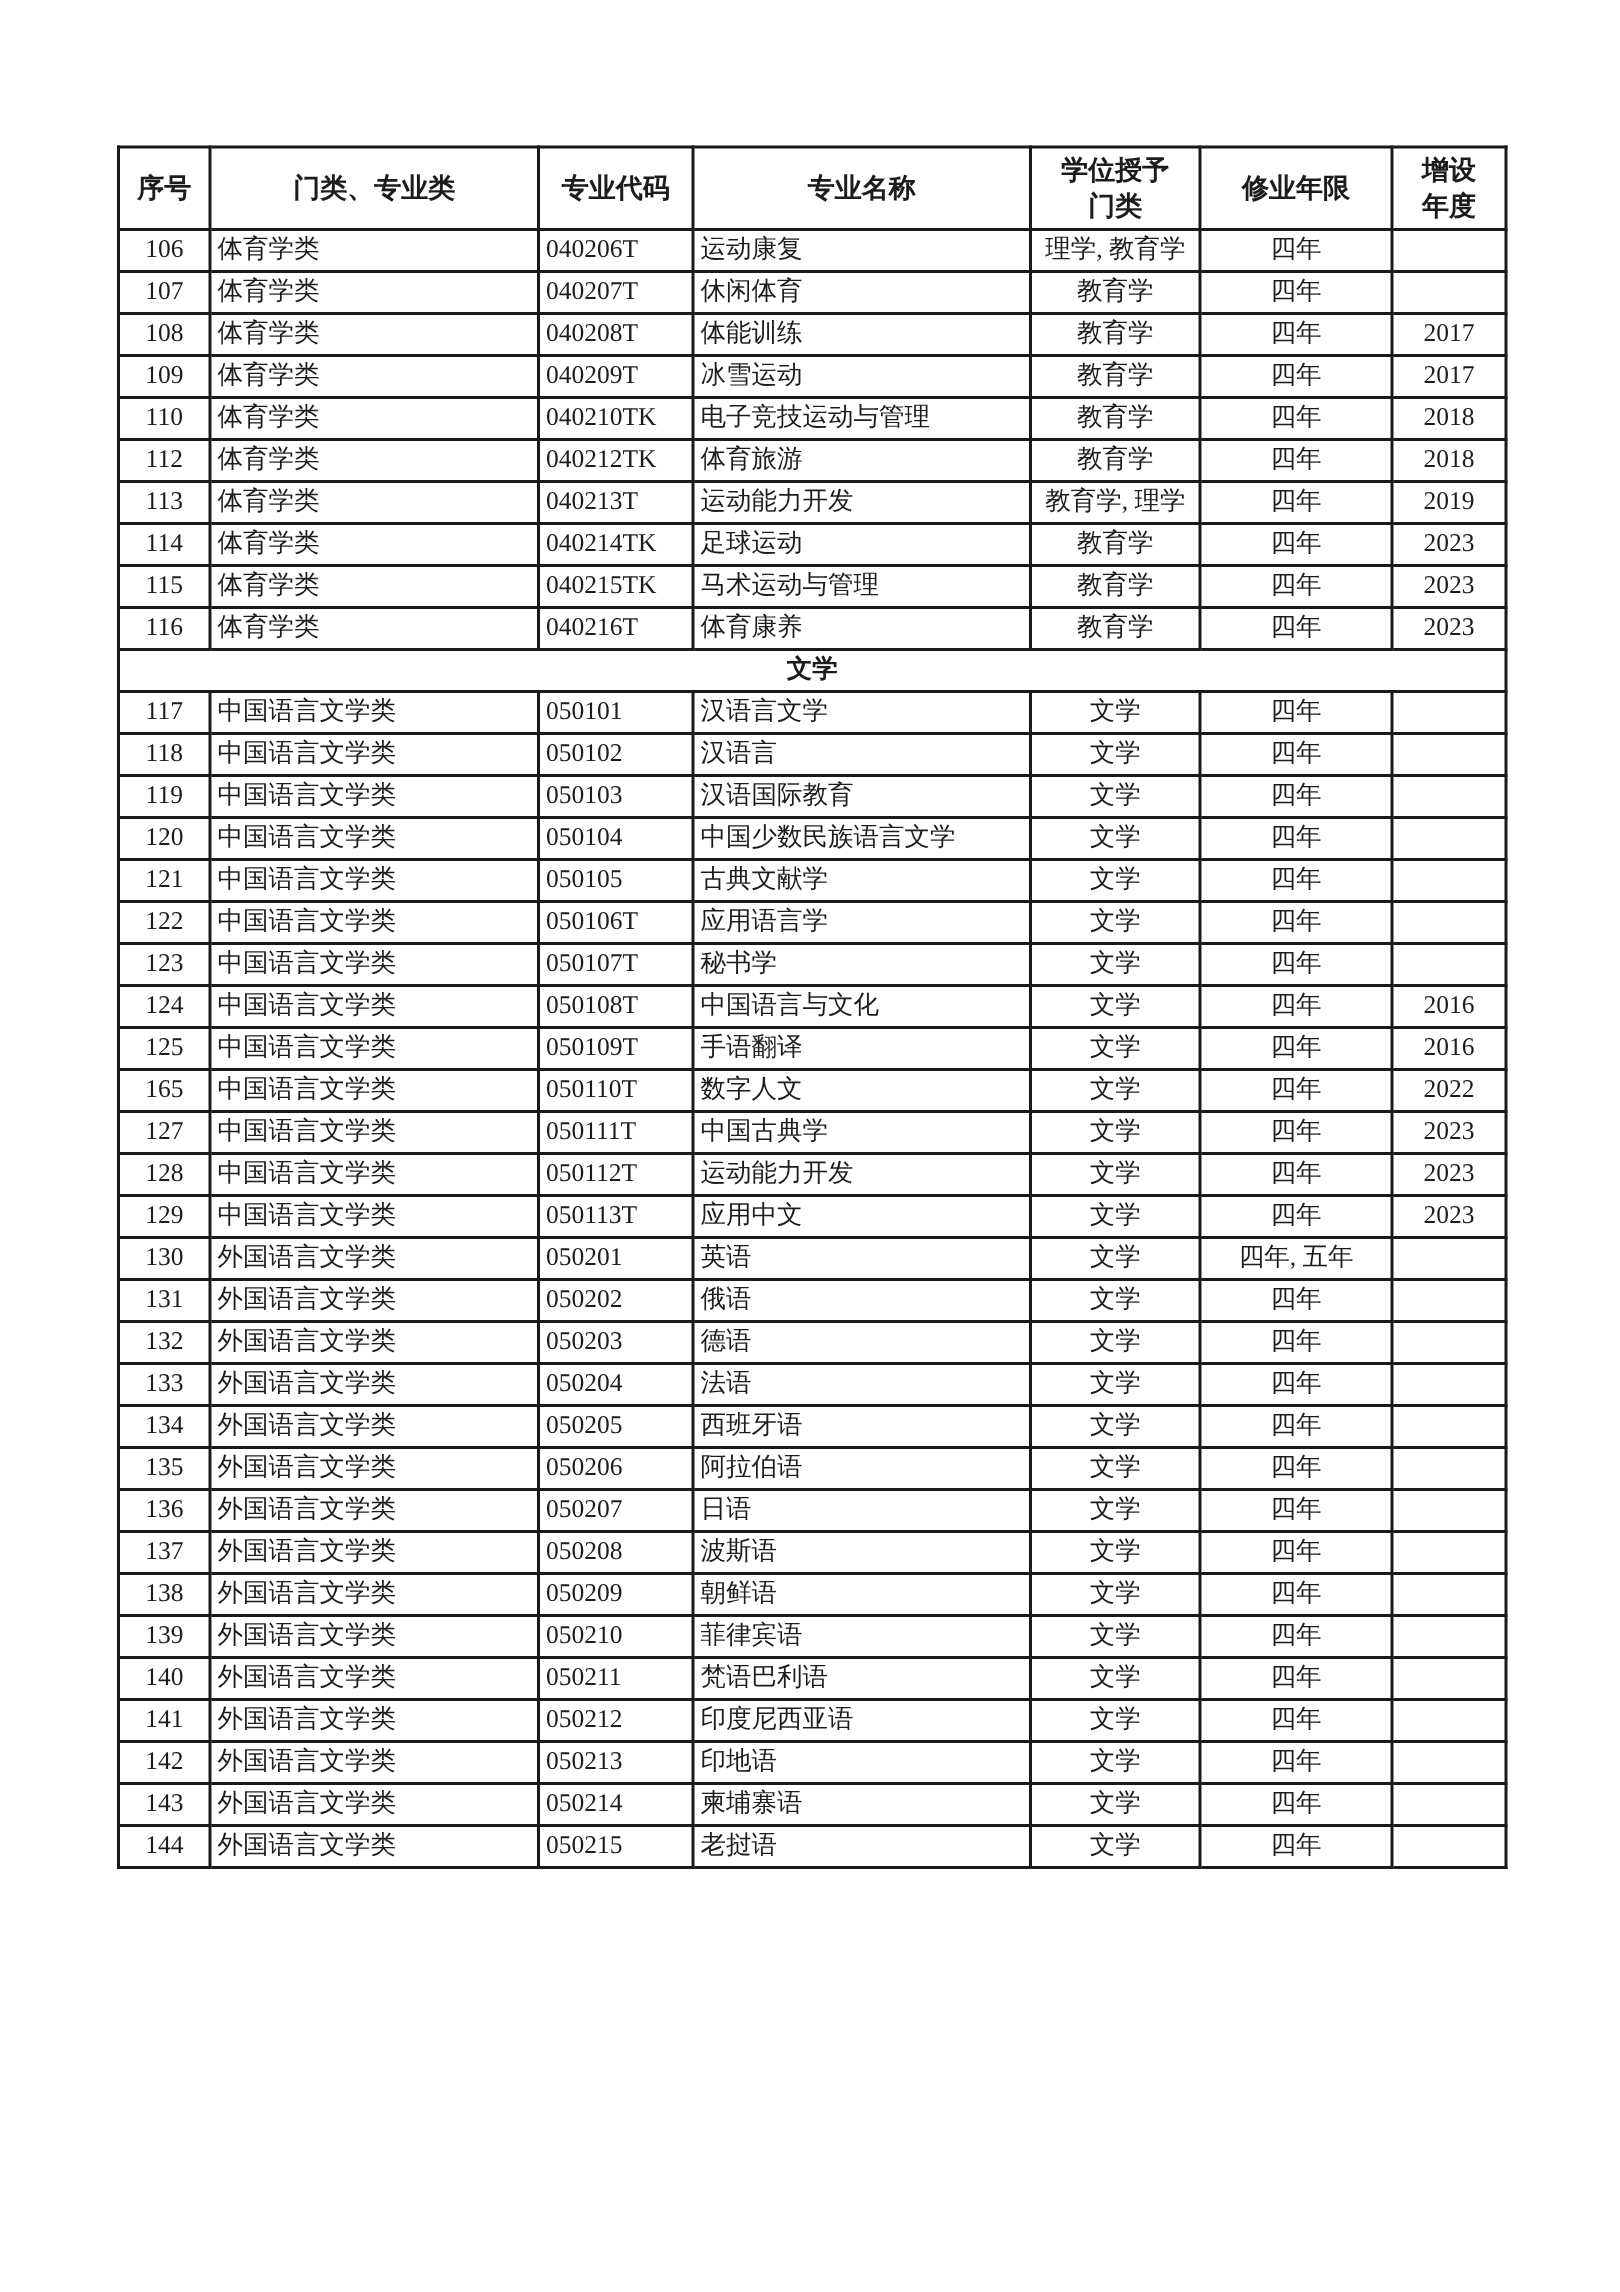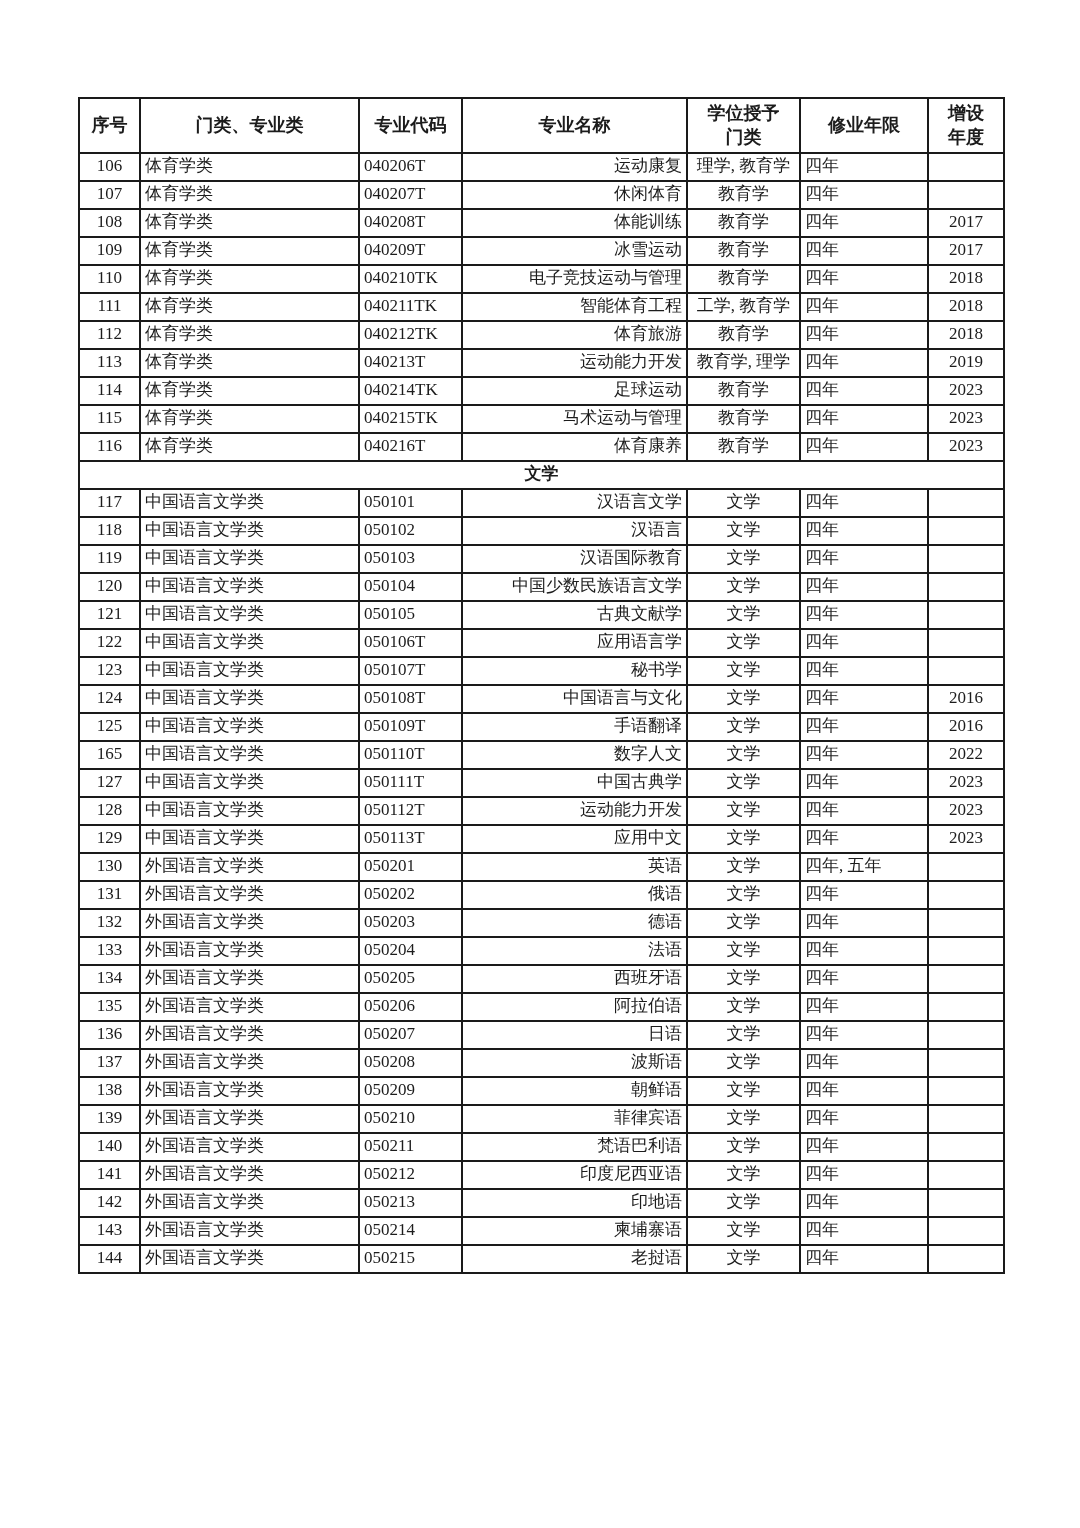--- a/index.html
+++ b/index.html
@@ -41,23 +41,23 @@
     text-align: center;
     height: 53px;
     white-space: pre-line;
     padding: 2px 2px;
   }
   table.catalog td { height: 28px; }
   
   td.c0 { text-align: center; }               
   td.c1 { text-align: left; padding-left: 5px; }   
   td.c2 { text-align: left; padding-left: 5px; }   
-  td.c3 { text-align: right; padding-left: 6px; }   
+  td.c3 { text-align: left; padding-left: 6px; }   
   td.c4 { text-align: center; padding-left: 12px; padding-right: 12px; } 
-  td.c5 { }               
+  td.c5 { text-align: center; }               
   td.c6 { text-align: center; }               
   td.section-cell {
     text-align: center;
     font-weight: bold;
     font-size: 19px;
     height: 52px;
   }
   .page-number {
     position: absolute;
     left: 76px;
@@ -135,29 +135,20 @@
         <tr>
           <td class="c0">110</td>
           <td class="c1">体育学类</td>
           <td class="c2">040210TK</td>
           <td class="c3">电子竞技运动与管理</td>
           <td class="c4">教育学</td>
           <td class="c5">四年</td>
           <td class="c6">2018</td>
         </tr>
         <tr>
-          <td class="c0">111</td>
-          <td class="c1">体育学类</td>
-          <td class="c2">040211TK</td>
-          <td class="c3">智能体育工程</td>
-          <td class="c4">工学, 教育学</td>
-          <td class="c5">四年</td>
-          <td class="c6">2018</td>
-        </tr>
-        <tr>
           <td class="c0">112</td>
           <td class="c1">体育学类</td>
           <td class="c2">040212TK</td>
           <td class="c3">体育旅游</td>
           <td class="c4">教育学</td>
           <td class="c5">四年</td>
           <td class="c6">2018</td>
         </tr>
         <tr>
           <td class="c0">113</td>

